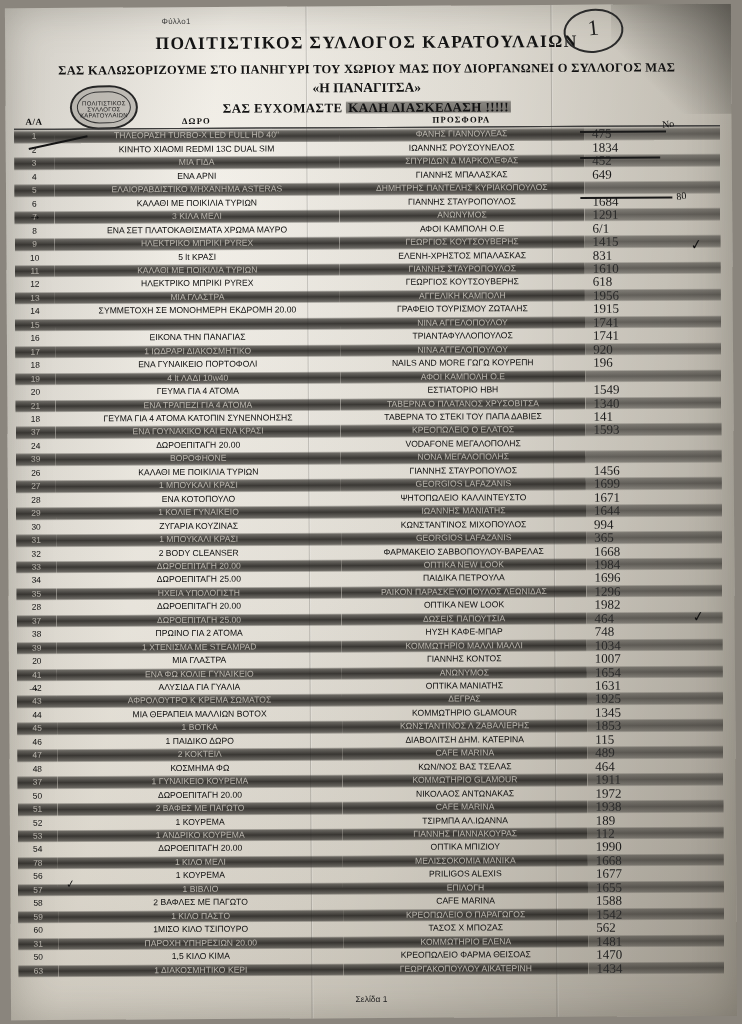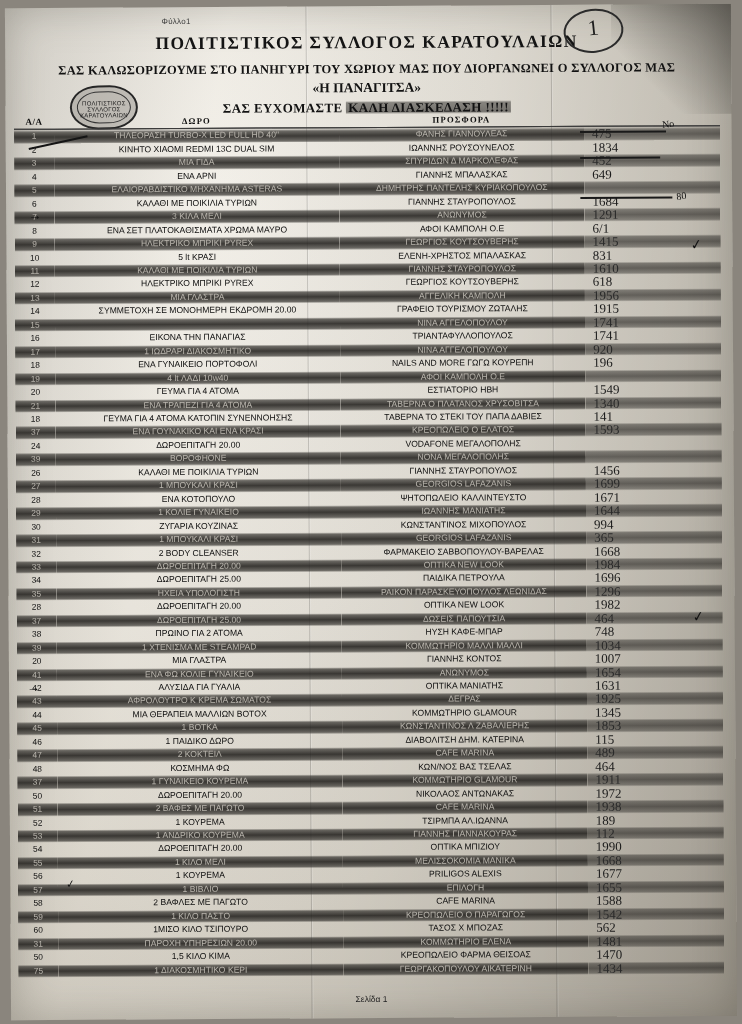--- a/index.html
+++ b/index.html
@@ -622,21 +622,21 @@
             <td class="offer">ΓΙΑΝΝΗΣ ΓΙΑΝΝΑΚΟΥΡΑΣ</td>
             <td class="num">112</td>
           </tr>
           <tr>
             <td class="aa">54</td>
             <td class="gift">ΔΩΡΟΕΠΙΤΑΓΗ 20.00</td>
             <td class="offer">ΟΠΤΙΚΑ ΜΠΙΖΙΟΥ</td>
             <td class="num">1990</td>
           </tr>
           <tr class="band">
-            <td class="aa">55</td>
+            <td class="aa">78</td>
             <td class="gift">1 ΚΙΛΟ ΜΕΛΙ</td>
             <td class="offer">ΜΕΛΙΣΣΟΚΟΜΙΑ ΜΑΝΙΚΑ</td>
             <td class="num">1668</td>
           </tr>
           <tr>
             <td class="aa">56</td>
             <td class="gift">1 ΚΟΥΡΕΜΑ</td>
             <td class="offer">PRILIGOS ALEXIS</td>
             <td class="num">1677</td>
           </tr>
@@ -670,21 +670,21 @@
             <td class="offer">ΚΟΜΜΩΤΗΡΙΟ ΕΛΕΝΑ</td>
             <td class="num">1481</td>
           </tr>
           <tr>
             <td class="aa">50</td>
             <td class="gift">1,5 ΚΙΛΟ ΚΙΜΑ</td>
             <td class="offer">ΚΡΕΟΠΩΛΕΙΟ ΦΑΡΜΑ ΘΕΙΣΟΑΣ</td>
             <td class="num">1470</td>
           </tr>
           <tr class="band">
-            <td class="aa">75</td>
+            <td class="aa">63</td>
             <td class="gift">1 ΔΙΑΚΟΣΜΗΤΙΚΟ ΚΕΡΙ</td>
             <td class="offer">ΓΕΩΡΓΑΚΟΠΟΥΛΟΥ ΑΙΚΑΤΕΡΙΝΗ</td>
             <td class="num">1434</td>
           </tr>
         </tbody>
     </table>
 
     <div class="hand no" style="left:648px; top:110px;">No</div>
     <div class="hand strike" style="left:566px; top:122px; width:86px;"></div>
     <div class="hand strike" style="left:566px; top:148px; width:80px;"></div>

